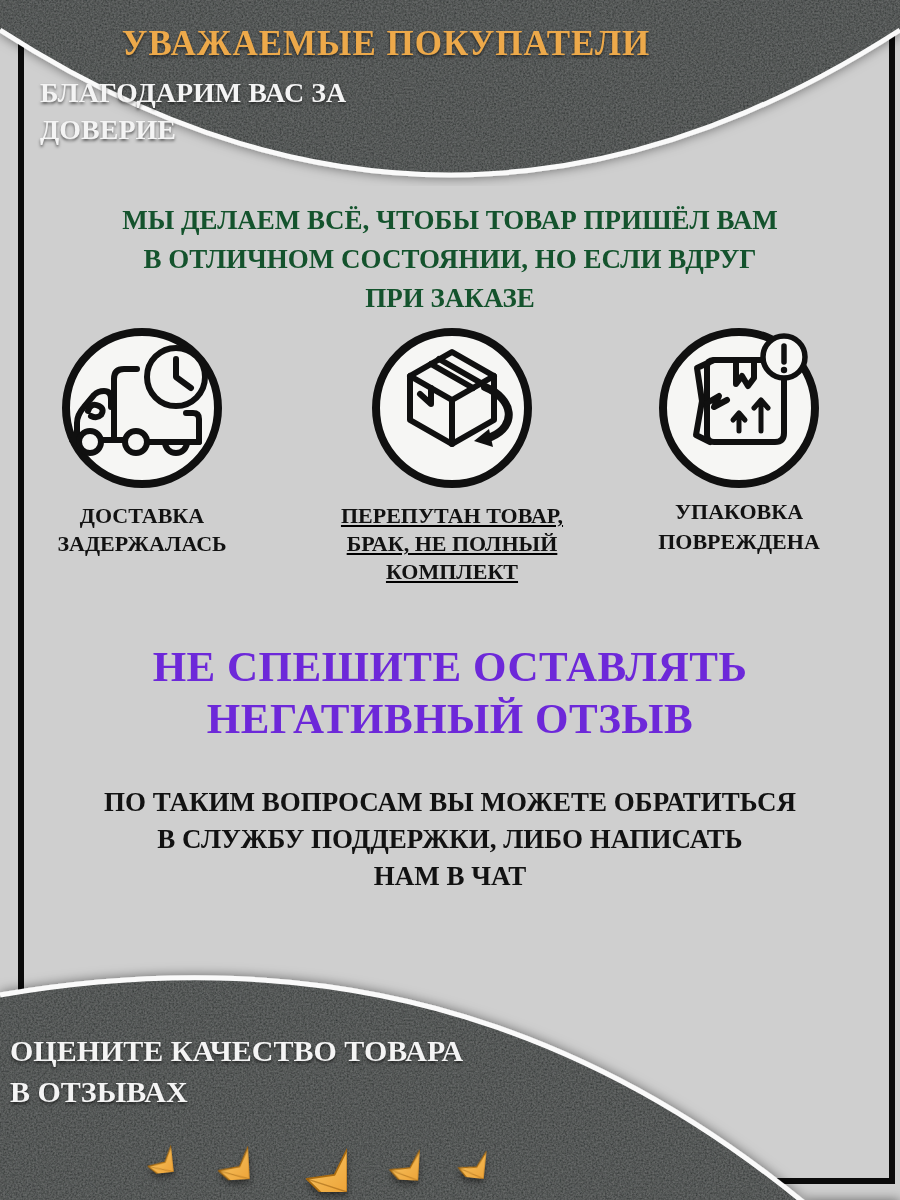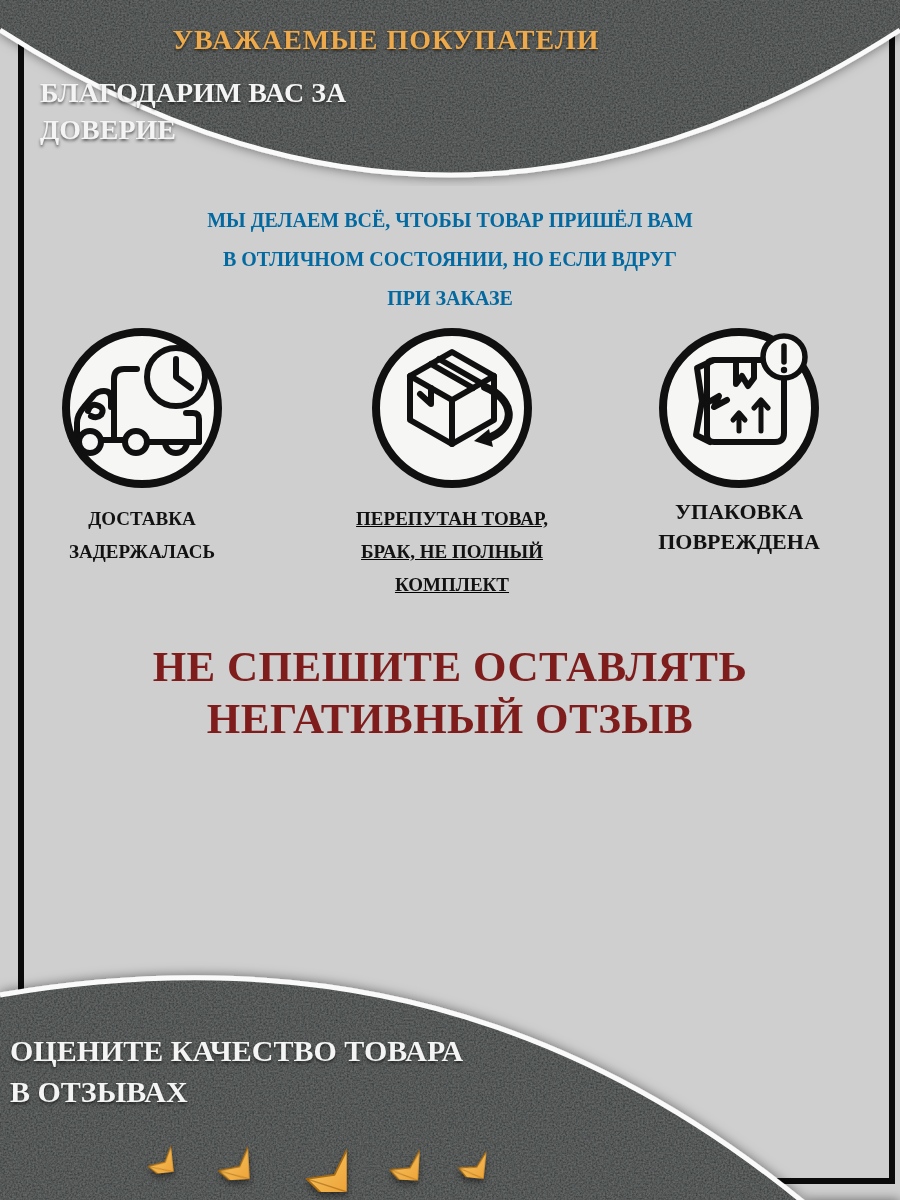--- a/index.html
+++ b/index.html
@@ -6,43 +6,43 @@
   .page{
     position:relative;width:900px;height:1200px;overflow:hidden;
     font-family:"Liberation Serif","DejaVu Serif",serif;font-weight:bold;
     background:#CFCFCF;
   }
   #bg{position:absolute;left:0;top:0;width:900px;height:1200px;}
   .abs{position:absolute;}
   .preline{white-space:pre-line;}
   .header-title{
     top:24px;left:0;width:772px;text-align:center;
-    font-size:28px;letter-spacing:1px;color:#EDA94A;
+    font-size:35px;letter-spacing:1px;color:#EDA94A;
     text-shadow:0 2px 3px rgba(0,0,0,.55);
   }
   .header-sub{
     top:74px;left:0;width:900px;text-align:left;
     font-size:28px;line-height:37px;color:#F4F4F4;
     text-shadow:0 2px 3px rgba(0,0,0,.55);
     margin-left:40px;
   }
   .intro{
     top:201px;left:50px;width:800px;text-align:center;
-    font-size:20px;line-height:39px;color:#0369a1;
+    font-size:27px;line-height:39px;color:#14532d;
   }
   .issue{position:absolute;top:323px;text-align:center;}
   .issue svg.badge-icon{display:block;margin:0 auto;}
-  .issue .cap{margin-top:9px;font-size:19px;line-height:33px;color:#121212;white-space:pre-line;}
+  .issue .cap{margin-top:9px;font-size:22px;line-height:28px;color:#121212;white-space:pre-line;}
   .issue1{left:32px;width:220px;}
   .issue2{left:322px;width:260px;text-decoration:underline;}
   .issue3{left:619px;width:240px;}
   .issue3 .cap{margin-top:4px;font-size:22px;line-height:30px;}
   .warn-heading{
     top:641px;left:50px;width:800px;text-align:center;
-    font-size:43px;line-height:52px;color:#7f1d1d;letter-spacing:.5px;
+    font-size:43px;line-height:52px;color:#6d28d9;letter-spacing:.5px;
   }
   .warn-body{
     top:784px;left:40px;width:820px;text-align:center;
     font-size:27px;line-height:37px;color:#121212;
   }
   .footer-msg{
     top:1030px;left:10px;width:560px;
     font-size:30px;line-height:41px;color:#F4F4F4;
     text-shadow:0 2px 3px rgba(0,0,0,.6);
   }
@@ -166,20 +166,23 @@
       <circle cx="130" cy="34" r="21" fill="#F6F6F4" stroke="#101010" stroke-width="5.5"></circle>
       <path d="M130,23 V39" stroke="#101010" stroke-width="5.5" stroke-linecap="round" fill="none"></path>
       <circle cx="130" cy="47" r="3.2" fill="#101010"></circle>
     </svg>
     <div class="cap">УПАКОВКА
 ПОВРЕЖДЕНА</div>
   </div>
 
   <div class="abs warn-heading preline">НЕ СПЕШИТЕ ОСТАВЛЯТЬ
 НЕГАТИВНЫЙ ОТЗЫВ</div>
+  <div class="abs warn-body preline">ПО ТАКИМ ВОПРОСАМ ВЫ МОЖЕТЕ ОБРАТИТЬСЯ
+В СЛУЖБУ ПОДДЕРЖКИ, ЛИБО НАПИСАТЬ
+НАМ В ЧАТ</div>
 
   <div class="abs footer-msg preline">ОЦЕНИТЕ КАЧЕСТВО ТОВАРА
 В ОТЗЫВАХ</div>
   <div class="stars">
     <svg class="star" viewBox="-52 -52 104 104">
         <use href="#star-sym"></use>
       </svg>
     <svg class="star" viewBox="-52 -52 104 104">
         <use href="#star-sym"></use>
       </svg>

